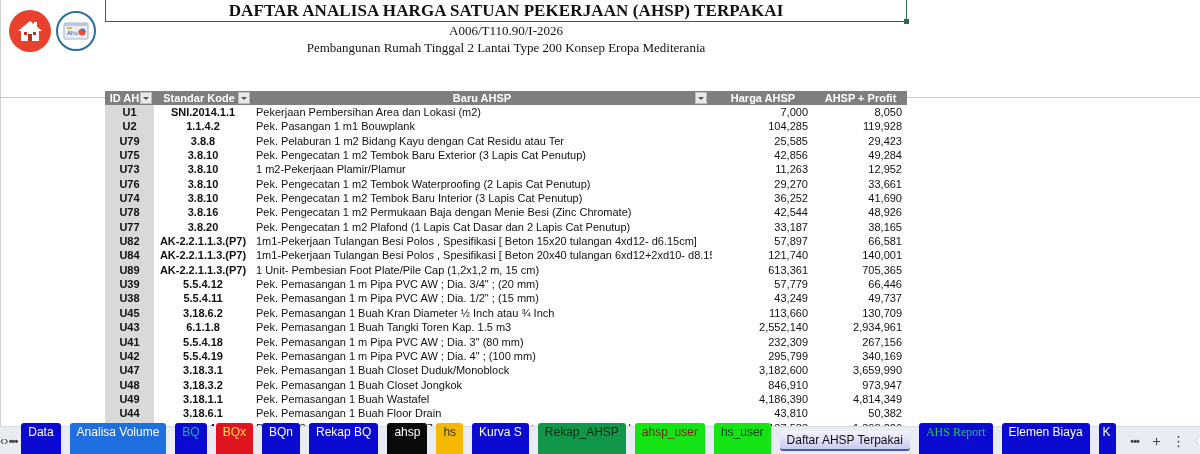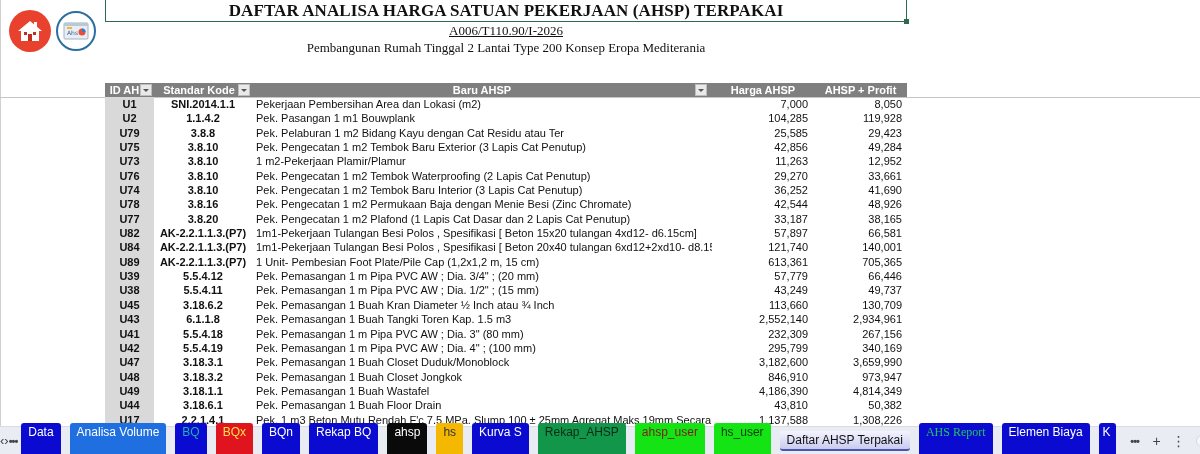--- a/index.html
+++ b/index.html
@@ -8,26 +8,26 @@
 
   .sheet { position: absolute; left: 0; top: 0; width: 1200px; height: 312px; background: #fff; }
   .left-rule { position: absolute; left: 0; top: 0; width: 1px; height: 426px; background: #d0d0d0; }
 
   .home-btn { position: absolute; left: 9px; top: 10px; width: 42px; height: 42px; border-radius: 50%; background: #e8412e; display: flex; align-items: center; justify-content: center; cursor: pointer; }
   .app-btn { position: absolute; left: 56px; top: 11px; width: 40px; height: 40px; border-radius: 50%; background: #fff; border: 2px solid #2a6f9e; display: flex; align-items: center; justify-content: center; cursor: pointer; }
 
   .title-box { position: absolute; left: 105px; top: 0; width: 802px; height: 22px; border: 1px solid #2e6b4e; border-top: none; display: flex; align-items: center; justify-content: center; }
   .title-box .handle { position: absolute; right: -3px; bottom: -3px; width: 5px; height: 5px; background: #2e6b4e; }
   .title { font-family: "Liberation Serif", serif; font-weight: bold; font-size: 17px; color: #111; letter-spacing: 0.1px; }
-  .subtitle1 { position: absolute; left: 105px; width: 802px; top: 23px; text-align: center; font-family: "Liberation Serif", serif; font-size: 13px; color: #111; text-decoration: underline; }
+  .subtitle1 { position: absolute; left: 105px; width: 802px; top: 23px; text-align: center; font-family: "Liberation Serif", serif; font-size: 13px; color: #111; }
   .subtitle2 { position: absolute; left: 105px; width: 802px; top: 40px; text-align: center; font-family: "Liberation Serif", serif; font-size: 13px; color: #111; }
 
   .header-line { position: absolute; left: 0; top: 97px; width: 1200px; height: 1px; background: #c6c6c6; }
 
-  .table { position: absolute; left: 105px; top: 83px; width: 802px; }
+  .table { position: absolute; left: 105px; top: 91px; width: 802px; }
   .thead { display: flex; height: 14px; background: #7f7f7f; color: #fff; font-weight: bold; font-size: 11px; align-items: center; }
   .th { position: relative; height: 14px; display: flex; align-items: center; justify-content: center; }
   .filter { position: absolute; top: 1px; width: 12px; height: 12px; background: #e9e9e9; border: 1px solid #bdbdbd; display: flex; align-items: center; justify-content: center; cursor: pointer; }
   .filter::after { content: ""; border-left: 3px solid transparent; border-right: 3px solid transparent; border-top: 3px solid #555; }
 
   .c-id { width: 49px; }
   .c-kode { width: 98px; }
   .c-nama { width: 460px; }
   .c-harga { width: 102px; }
   .c-profit { width: 93px; }

